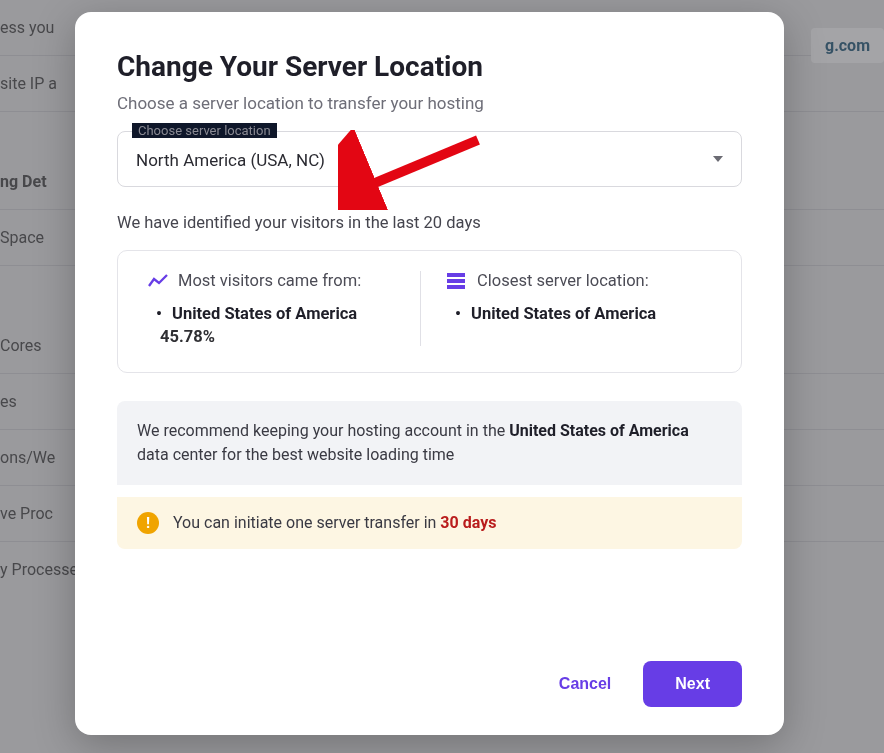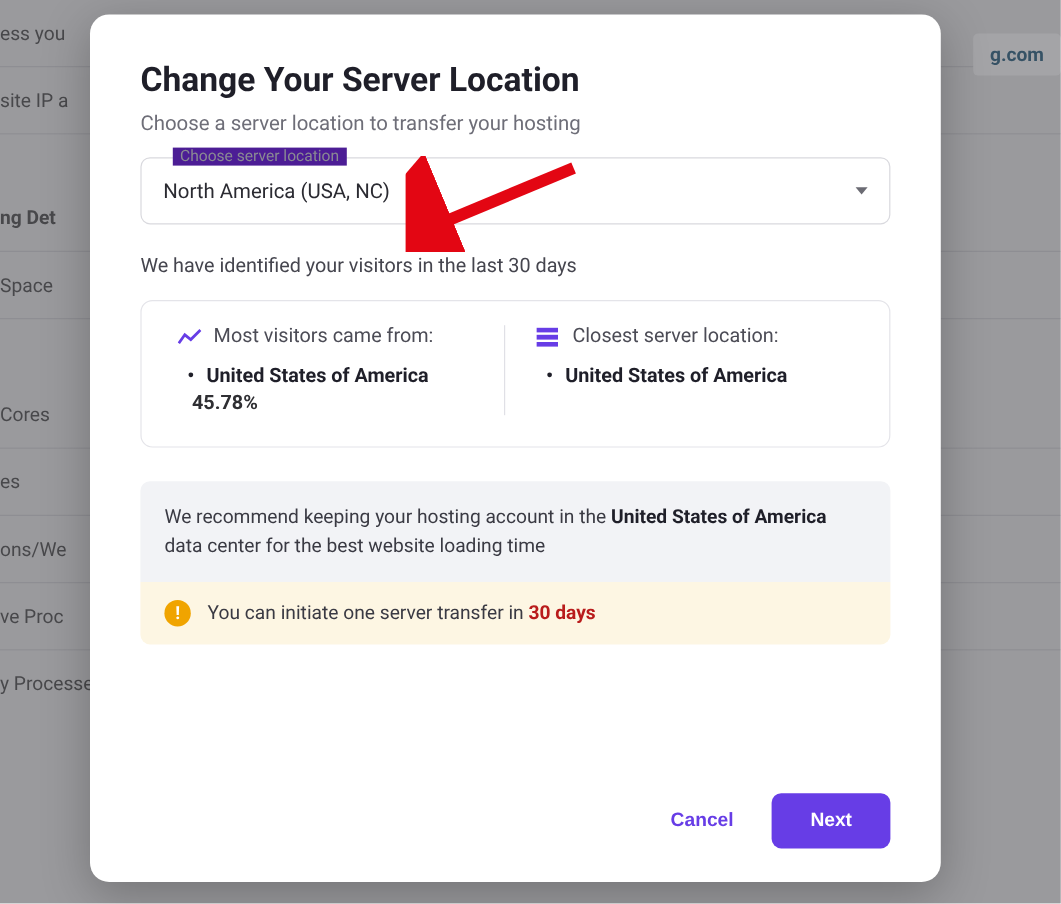--- a/index.html
+++ b/index.html
@@ -68,22 +68,22 @@
       position: relative;
       border: 1px solid #d9d9de;
       border-radius: 8px;
       padding: 18px 42px 16px 18px;
       cursor: pointer;
       margin-bottom: 26px;
     }
     .field .float-label {
       position: absolute;
       top: -9px;
-      left: 26px;
-      background: #4c1d95;
+      left: 14px;
+      background: #0f172a;
       padding: 0 6px;
       font-size: 13px;
       color: #8a8a93;
     }
     .field .value {
       font-size: 17px;
       color: #2b2b32;
     }
     .field .chev {
       position: absolute;
@@ -149,21 +149,21 @@
     }
 
     
     .banner {
       border-radius: 8px;
       padding: 18px 20px;
       font-size: 16px;
       color: #3a3a43;
       line-height: 1.5;
     }
-    .banner.gray { background: #f2f3f6; margin-bottom: 0; border-radius: 8px 8px 0 0; }
+    .banner.gray { background: #f2f3f6; margin-bottom: 12px; border-radius: 8px 8px 0 0; }
     .banner.gray b { font-weight: 700; color: #1f1f29; }
     .banner.yellow {
       background: #fdf6e3;
       border-radius: 0 0 8px 8px;
       display: flex;
       align-items: center;
       gap: 14px;
       padding: 14px 20px;
     }
     .warn-icon {
@@ -241,21 +241,21 @@
 <div class="modal">
   <h1>Change Your Server Location</h1>
   <div class="subtitle">Choose a server location to transfer your hosting</div>
 
   <div class="field">
     <span class="float-label">Choose server location</span>
     <span class="value">North America (USA, NC)</span>
     <span class="chev"></span>
   </div>
 
-  <div class="info-line">We have identified your visitors in the last 30 days</div>
+  <div class="info-line">We have identified your visitors in the last 20 days</div>
 
   <div class="stat-box">
     <div class="col">
       <div class="stat-head">
         <span class="icon-trend">
           <svg width="20" height="14" viewBox="0 0 20 14">
               <polyline points="1,12 6,5 11,9 19,1" fill="none" stroke="#673de6" stroke-width="2.3"></polyline>
             </svg>
         </span>
         <span>Most visitors came from:</span>

